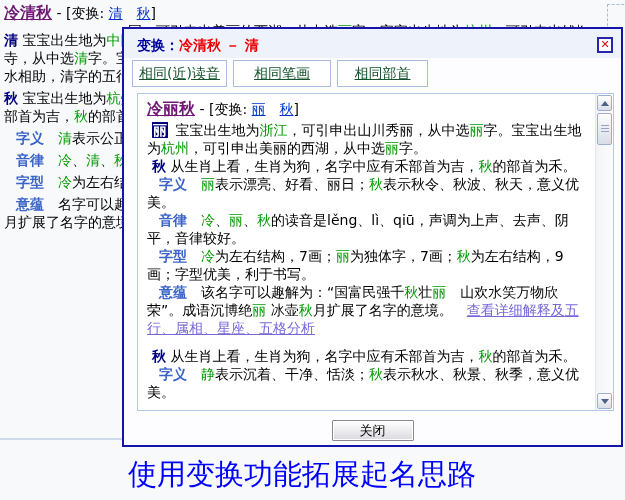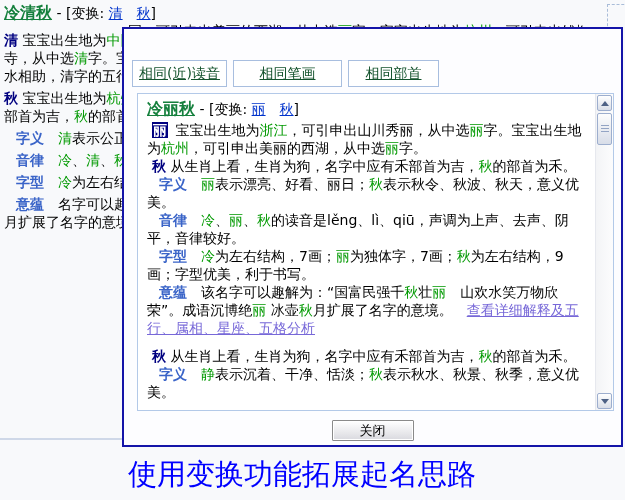--- a/index.html
+++ b/index.html
@@ -16,37 +16,37 @@
   .dashed-corner{position:absolute;left:607px;top:4px;width:40px;height:50px;z-index:0;
                  border-left:1px dashed #a9bcd8;border-top:1px dashed #a9bcd8;}
   .bg-divider{position:absolute;left:0;top:438px;width:123px;height:2px;background:#cfd8e8;z-index:1;}
   
   .seg-n{color:#000;}
   .seg-g{color:#009900;}
   .seg-lb{color:#3a64c8;font-weight:bold;margin-left:12px;}
   .seg-bn{color:#000080;font-weight:bold;}
   .seg-red{color:#ee0000;font-weight:bold;}
   .seg-hdr{color:#000099;font-weight:bold;}
-  .seg-tl{color:#15803d;font-weight:bold;text-decoration:underline;font-size:16px;cursor:pointer;}
+  .seg-tl{color:#701a75;font-weight:bold;text-decoration:underline;font-size:16px;cursor:pointer;}
   .seg-lk{color:#0033cc;text-decoration:underline;cursor:pointer;}
   .seg-plk{color:#7768d8;text-decoration:underline;cursor:pointer;}
   .seg-badge{background:#000080;color:#fff;font-weight:bold;padding:0 1px;margin-right:3px;}
   
   .dialog{position:absolute;left:122px;top:27px;width:501px;height:420px;z-index:5;
           background:#fdfdff;border:2px solid #1414a8;box-sizing:border-box;}
   .dlg-header{position:relative;height:29px;background:#eef3fb;}
   .dlg-title{position:absolute;left:13px;top:8px;font-size:14px;white-space:nowrap;}
   .dlg-close{position:absolute;right:8px;top:8px;width:16px;height:16px;box-sizing:border-box;
              border:2px solid #2626a8;background:#fbfbff;color:#cc1111;font-weight:bold;
              font-size:11px;line-height:11px;text-align:center;cursor:pointer;}
   .tab-bar{position:absolute;left:8px;top:31px;display:flex;gap:6px;}
   .tab{height:27px;box-sizing:border-box;border:1px solid #a8bedf;background:#fff;
        display:flex;align-items:center;justify-content:center;cursor:pointer;}
   .tab:nth-child(1){width:95px;}
-  .tab:nth-child(2){width:109px;}
+  .tab:nth-child(2){width:98px;}
   .tab:nth-child(3){width:91px;}
   .tab:nth-child(4){width:62px;}
   .tab-label{color:#14532d;text-decoration:underline;font-size:14px;}
   .tab.selected{background:linear-gradient(#7fb0f8,#2a62e0);}
   .tab.selected .tab-label{color:#000a80;}
   .results{position:absolute;left:13px;top:64px;width:477px;height:318px;box-sizing:border-box;
            border:1px solid #b3c9e8;background:#fff;overflow:hidden;}
   .results-inner{padding:5px 24px 4px 9px;}
   .entry-title{line-height:20px;margin-bottom:2px;white-space:nowrap;}
   .para{line-height:18px;}
@@ -95,20 +95,26 @@
         <div class="bg-line gap"><span class="seg seg-lb">意蕴</span><span class="seg seg-n">　名字可以趣解</span></div>
         <div class="bg-line"><span class="seg seg-n">月扩展了名字的意境</span></div>
       </div>
   </div>
 
   <div class="peek-strip"><span class="seg seg-n">国，可引申出美丽的西湖，从中选</span><span class="seg seg-g">丽</span><span class="seg seg-n">字。宝宝出生地为</span><span class="seg seg-g">杭州</span><span class="seg seg-n">，可引申出钱塘江，从中选字</span></div>
   <div class="dashed-corner"></div>
   <div class="bg-divider"></div>
 
   <div class="dialog">
+    <div class="dlg-header">
+      <div class="dlg-title"><span class="seg seg-hdr">变换：</span><span class="seg seg-red">冷清秋 － 清</span></div>
+      <div class="dlg-close">
+        <span>✕</span>
+      </div>
+    </div>
     <div class="tab-bar" id="tab-bar">
         <div class="tab">
           <span class="tab-label">相同(近)读音</span>
         </div>
         <div class="tab">
           <span class="tab-label">相同笔画</span>
         </div>
         <div class="tab">
           <span class="tab-label">相同部首</span>
         </div>

